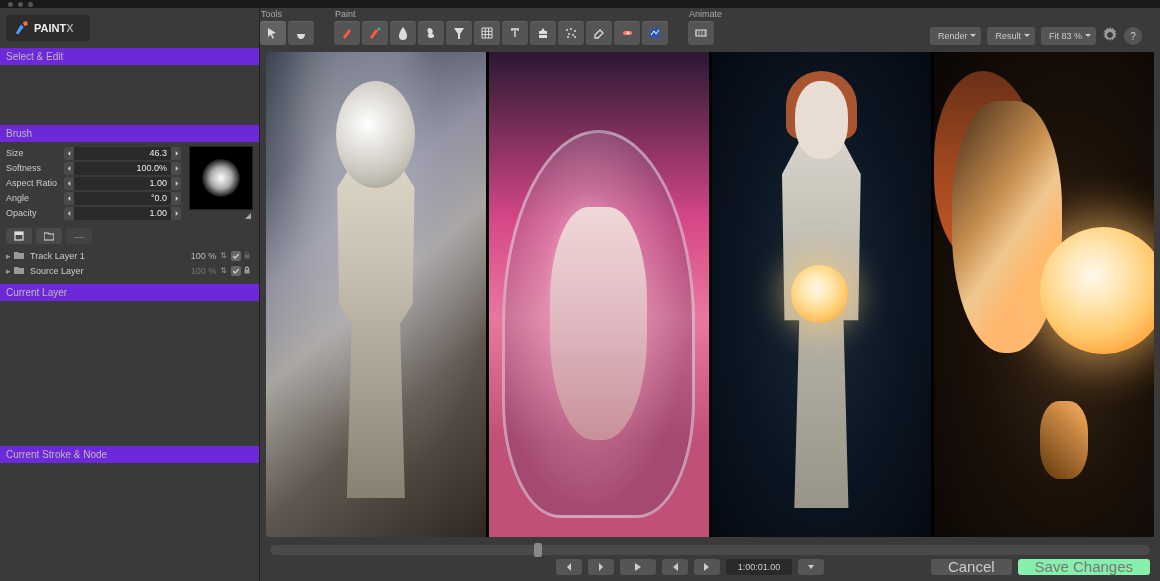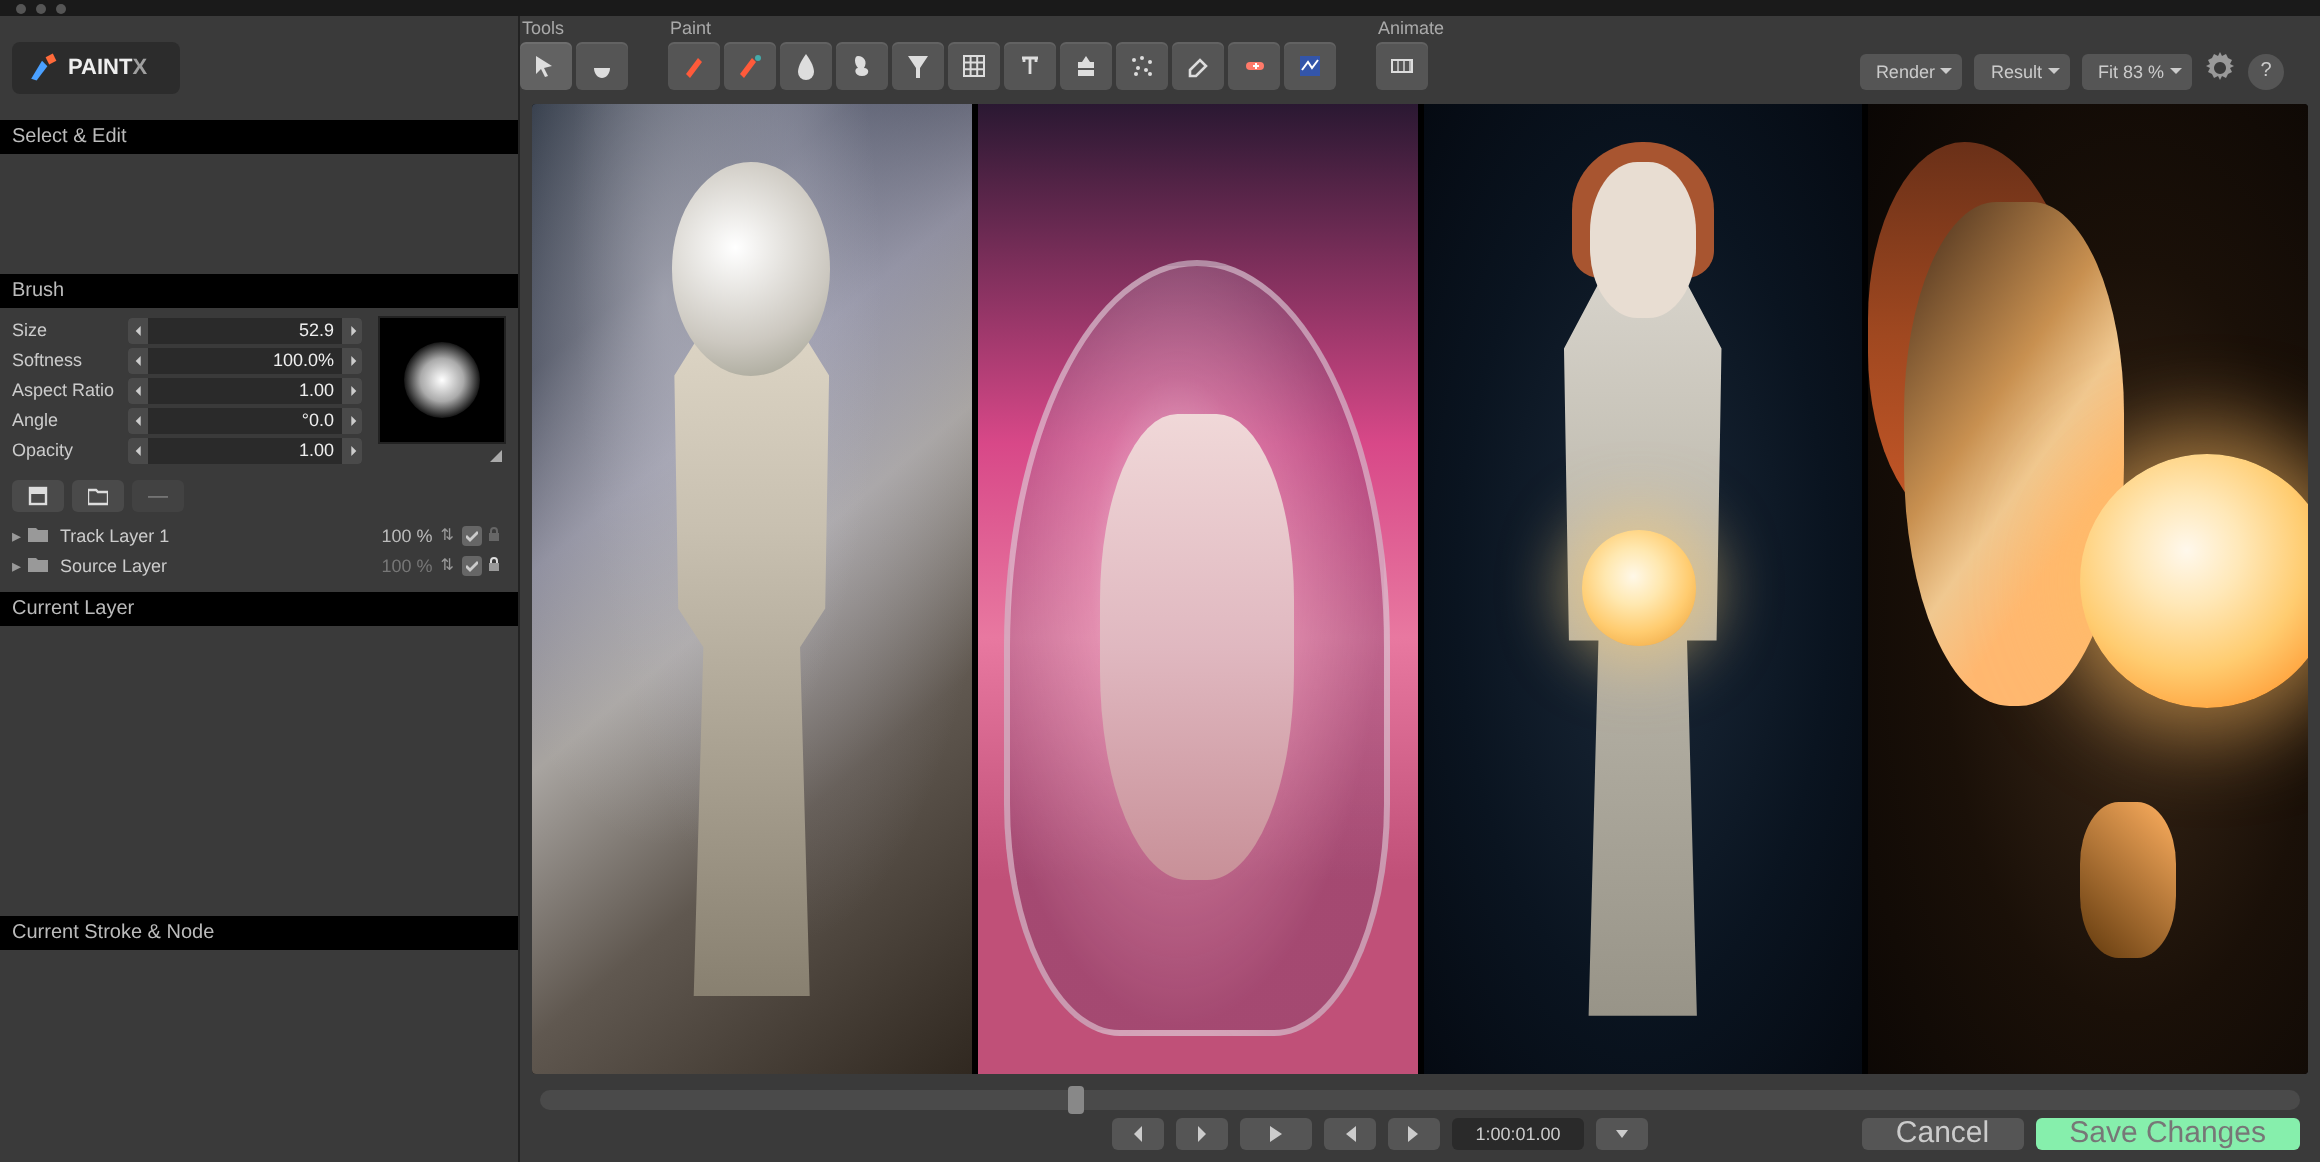--- a/index.html
+++ b/index.html
@@ -3,42 +3,42 @@
 <meta charset="utf-8">
 <style>
   * { box-sizing: border-box; margin: 0; padding: 0; }
   body { font-family: -apple-system, "Helvetica Neue", Arial, sans-serif; font-size: 10px; background: #2e2e2e; color: #ccc; width: 1160px; height: 581px; overflow: hidden; }
   .titlebar { height: 8px; background: #1a1a1a; display: flex; align-items: center; padding-left: 8px; gap: 5px; }
   .traffic { width: 5px; height: 5px; border-radius: 50%; background: #555; }
   .main { display: flex; height: calc(100% - 8px); }
   .sidebar { width: 260px; background: #3a3a3a; display: flex; flex-direction: column; border-right: 1px solid #222; overflow: hidden; }
   .content { flex: 1; background: #3a3a3a; display: flex; flex-direction: column; }
 
-  .toprow { height: 52px; background: #3a3a3a; display: flex; align-items: center; padding: 0 6px; }
+  .toprow { height: 40px; background: #3a3a3a; display: flex; align-items: center; padding: 0 6px; }
   .logo-box { display:flex; align-items:center; background:#2c2c2c; border-radius:4px; padding:4px 16px 4px 6px; }
   .logo-ico { width:18px; height:18px; margin-right:4px; position:relative; }
   .logo-ico svg { width:100%; height:100%; }
   .logo-text { font-weight: bold; font-size: 11px; color:#eee; }
   .logo-text .x { color:#a0a0a0;}
 
   .toolbar { height: 40px; display: flex; align-items: flex-end; padding: 0 10px 3px 0; gap: 20px; }
   .tool-group { display: flex; flex-direction: column; }
   .group-label { font-size: 9px; color: #aaa; margin-bottom: 2px; padding-left:1px;}
   .tool-row { display: flex; gap: 2px; }
   .tool-btn { width: 26px; height: 24px; background: #555; border-radius: 3px; display: flex; align-items: center; justify-content: center; cursor: pointer; box-shadow: inset 0 1px 0 rgba(255,255,255,0.08);}
   .tool-btn.active { background: #626262;}
   .tool-btn svg { width: 14px; height: 14px; fill: #ddd; }
 
   .right-controls { margin-left: auto; display: flex; align-items: center; gap: 6px; padding-right:8px;}
   .drop { height: 18px; background: #555; border-radius: 3px; display: flex; align-items: center; padding: 0 14px 0 8px; font-size:9px; position: relative; }
   .drop::after { content:""; position:absolute; right:5px; top:7px; border:3px solid transparent; border-top-color:#ccc;}
   .icon-btn { width: 18px; height: 18px; border-radius: 50%; background: #555; display: flex; align-items: center; justify-content: center; font-size: 10px; color:#ccc;}
   .gear svg { width:16px;height:16px; fill:#999;}
 
-  .section-hdr { background: #000000; padding: 3px 6px; font-size: 10px; color:#bbb; }
+  .section-hdr { background: #6d28d9; padding: 3px 6px; font-size: 10px; color:#bbb; }
   .section-body { background: #3a3a3a; }
   .select-edit { height: 60px; }
 
   .brush-body { padding: 4px 6px; display: flex; gap:8px; }
   .brush-params { flex:1; display:flex; flex-direction:column; gap:1px; }
   .prow { display:flex; align-items:center; height:14px;}
   .plabel { width:58px; font-size:9px; color:#ccc; }
   .pspin { flex:1; display:flex; align-items:center; background:#2a2a2a; border-radius:2px; height:13px; overflow:hidden;}
   .arrow { width:10px; height:100%; background:#4a4a4a; display:flex; align-items:center; justify-content:center; cursor:pointer;}
   .arrow svg{width:5px;height:5px;fill:#ccc;}
@@ -135,21 +135,21 @@
     <div class="section-body brush-body">
       <div class="brush-params">
         <div class="prow">
           <div class="plabel">Size</div>
           <div class="pspin">
             <div class="arrow">
                 <svg viewBox="0 0 6 6">
                   <path d="M4 0 L1 3 L4 6"></path>
                 </svg>
               </div>
-            <div class="pval">52.9</div>
+            <div class="pval">46.3</div>
             <div class="arrow">
                 <svg viewBox="0 0 6 6">
                   <path d="M2 0 L5 3 L2 6"></path>
                 </svg>
               </div>
           </div>
         </div>
         <div class="prow">
           <div class="plabel">Softness</div>
           <div class="pspin">

